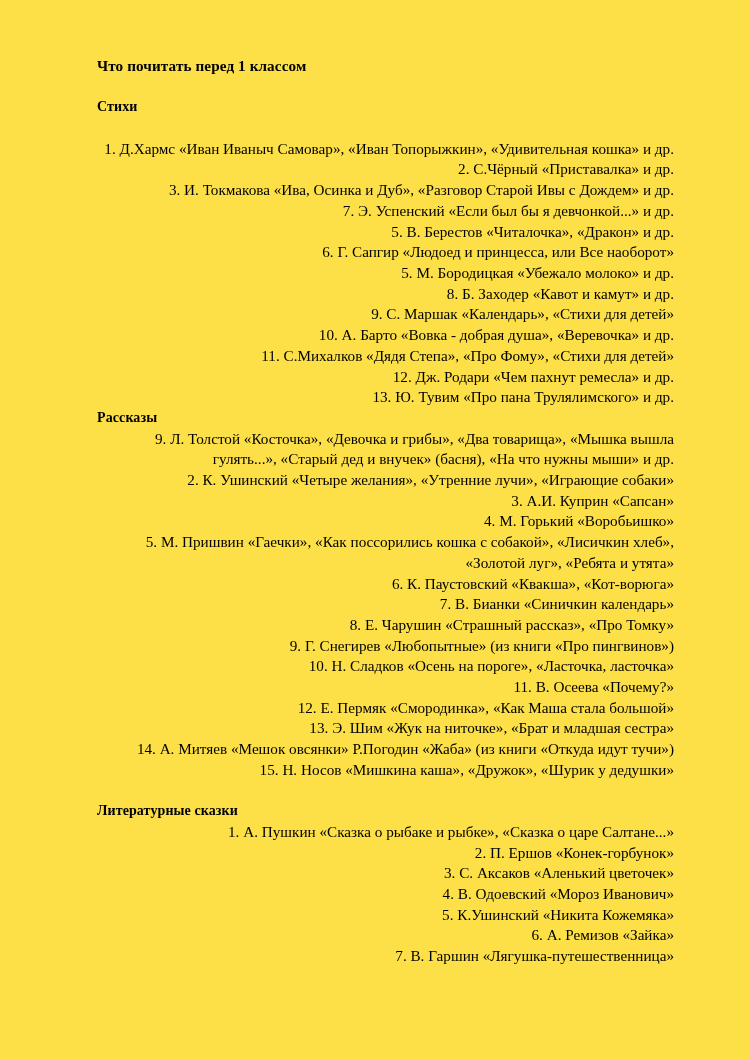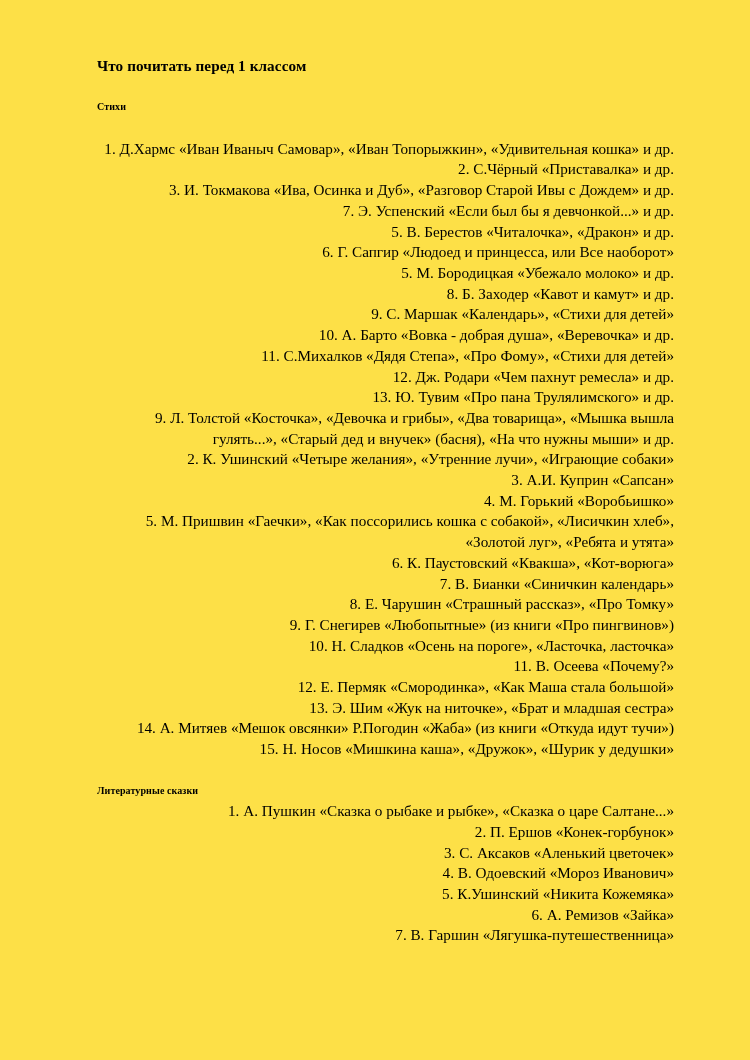--- a/index.html
+++ b/index.html
@@ -31,21 +31,21 @@
   .doc-title {
     font-size: 15.2px;
     font-weight: bold;
     line-height: 20.7px;
     margin: 0;
     padding: 0;
     letter-spacing: 0.1px;
   }
 
   .section-heading {
-    font-size: 10px;
+    font-size: 14px;
     font-weight: bold;
     line-height: 20.7px;
     margin: 0;
     padding: 0;
     letter-spacing: 0.1px;
   }
 
   
   .blank-line {
     height: 20.7px;
@@ -95,20 +95,21 @@
           <li class="item">5. М. Бородицкая «Убежало молоко» и др.</li>
           <li class="item">8. Б. Заходер «Кавот и камут» и др.</li>
           <li class="item">9. С. Маршак «Календарь», «Стихи для детей»</li>
           <li class="item">10. А. Барто «Вовка - добрая душа», «Веревочка» и др.</li>
           <li class="item">11. С.Михалков «Дядя Степа», «Про Фому», «Стихи для детей»</li>
           <li class="item">12. Дж. Родари «Чем пахнут ремесла» и др.</li>
           <li class="item">13. Ю. Тувим «Про пана Трулялимского» и др.</li>
         </ul>
       </section>
       <section class="section">
+        <h2 class="section-heading">Рассказы</h2>
         <ul class="item-list">
           <li class="item">9. Л. Толстой «Косточка», «Девочка и грибы», «Два товарища», «Мышка вышла гулять...», «Старый дед и внучек» (басня), «На что нужны мыши» и др.</li>
           <li class="item">2. К. Ушинский «Четыре желания», «Утренние лучи», «Играющие собаки»</li>
           <li class="item">3. А.И. Куприн «Сапсан»</li>
           <li class="item">4. М. Горький «Воробьишко»</li>
           <li class="item">5. М. Пришвин «Гаечки», «Как поссорились кошка с собакой», «Лисичкин хлеб», «Золотой луг», «Ребята и утята»</li>
           <li class="item">6. К. Паустовский «Квакша», «Кот-ворюга»</li>
           <li class="item">7. В. Бианки «Синичкин календарь»</li>
           <li class="item">8. Е. Чарушин «Страшный рассказ», «Про Томку»</li>
           <li class="item">9. Г. Снегирев «Любопытные» (из книги «Про пингвинов»)</li>

